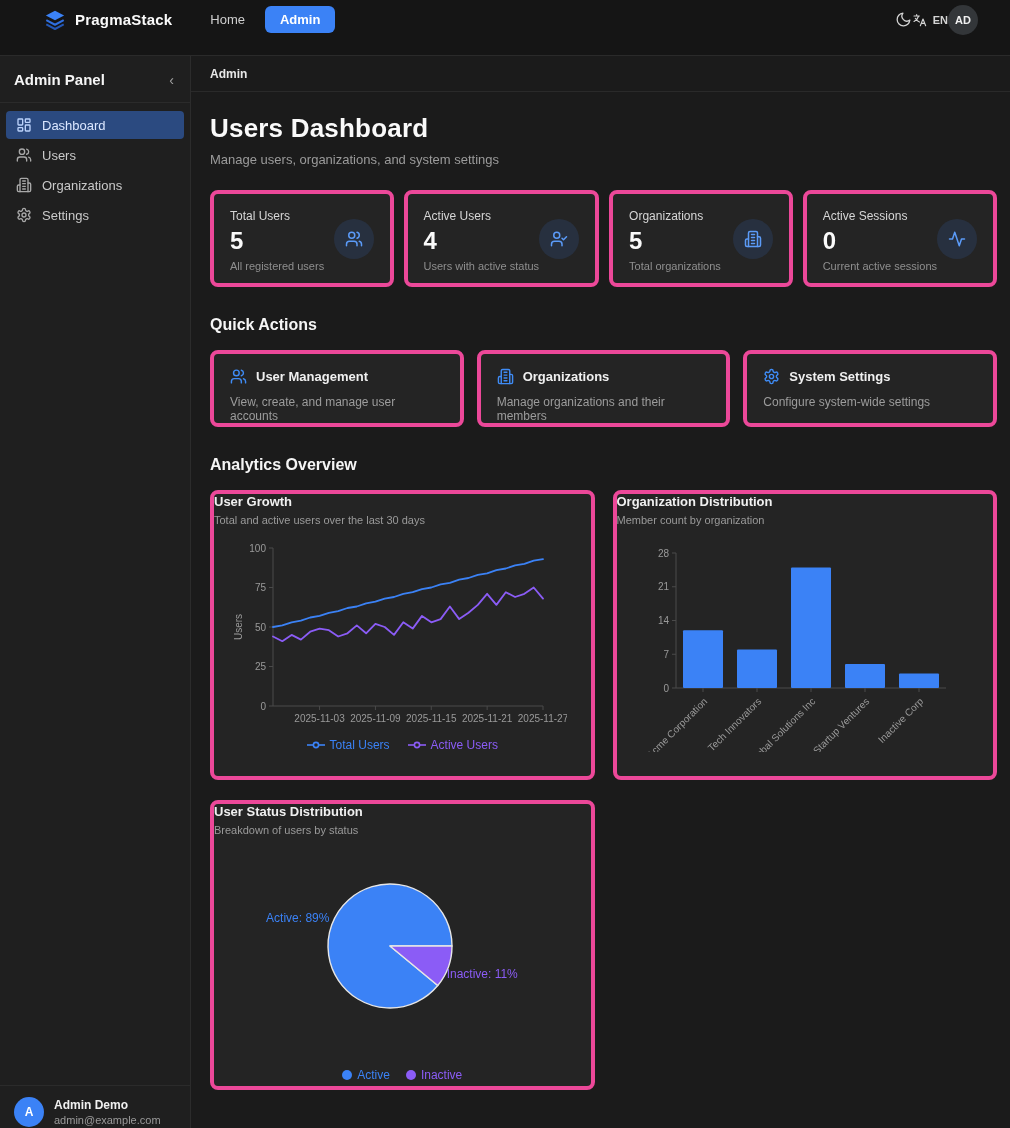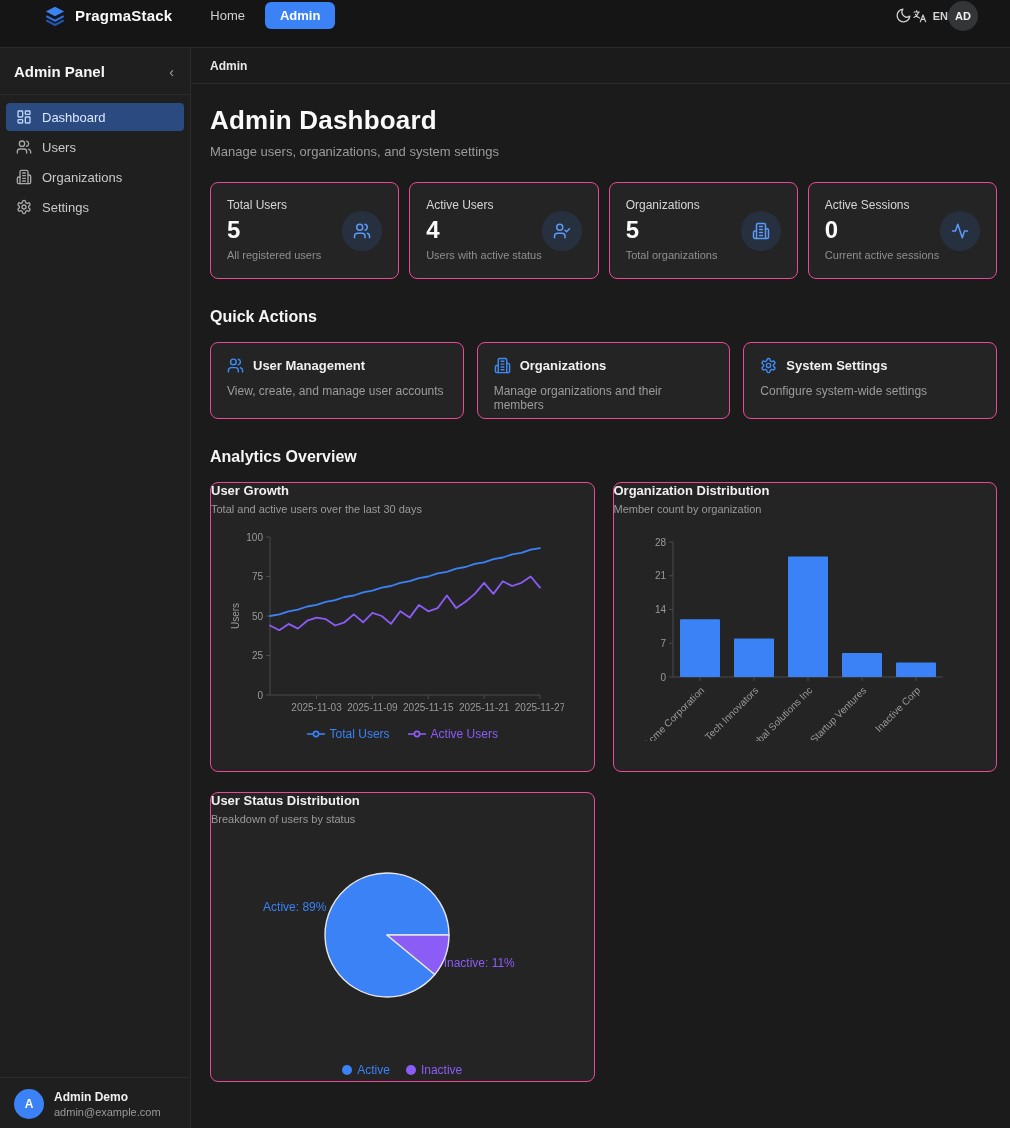--- a/index.html
+++ b/index.html
@@ -5,21 +5,21 @@
   * { margin:0; padding:0; box-sizing:border-box; }
   html,body { width:1010px; height:1128px; overflow:hidden; }
   body {
     font-family:"Liberation Sans", sans-serif;
     background:#1b1b1b; color:#ededed;
   }
   svg { display:block; }
 
   
   .navbar {
-    height:48px; background:#151515; border-bottom:1px solid #2a2a2a;
+    height:56px; background:#151515; border-bottom:1px solid #2a2a2a;
     display:flex; align-items:center; justify-content:space-between;
     padding:0 32px 16px 44px;
   }
   .nav-left { display:flex; align-items:center; }
   .brand { display:flex; align-items:center; gap:9px; cursor:pointer; }
   .brand-name { font-size:15px; font-weight:bold; color:#fafafa; letter-spacing:.2px; }
   .nav-links { display:flex; align-items:center; gap:12px; margin-left:30px; }
   .nav-link { font-size:13px; color:#d0d0d0; text-decoration:none; padding:6px 8px; cursor:pointer; }
   .nav-link.active {
     background:#3b82f6; color:#fff; border-radius:6px; padding:6px 15px; font-weight:bold;
@@ -67,21 +67,21 @@
   .main { flex:1; display:flex; flex-direction:column; min-width:0; }
   .breadcrumb-bar {
     height:36px; border-bottom:1px solid #2a2a2a; display:flex; align-items:center; padding:0 19px;
   }
   .breadcrumb { font-size:12px; font-weight:bold; color:#e8e8e8; text-decoration:none; cursor:pointer; }
   .content { padding:21px 13px 0 19px; }
   .page-title { font-size:26px; font-weight:bold; color:#fafafa; letter-spacing:.2px; }
   .page-subtitle { font-size:13px; color:#9b9b9b; margin-top:8px; }
 
   .card {
-    background:#242424; border:1px solid #ec4899; border-radius:8px;
+    background:#242424; border:4px solid #ec4899; border-radius:8px;
   }
 
   
   .stats-grid { display:grid; grid-template-columns:repeat(4,1fr); gap:10px; margin-top:23px; }
   .stat-card { padding:15px 16px; height:97px; display:flex; justify-content:space-between; }
   .stat-label { font-size:12px; color:#d6d6d6; }
   .stat-value { font-size:24px; font-weight:bold; color:#fafafa; margin-top:4px; }
   .stat-desc { font-size:11px; color:#8f8f8f; margin-top:5px; white-space:nowrap; }
   .stat-icon-wrap {
     width:40px; height:40px; border-radius:50%; background:rgba(59,130,246,.13);
@@ -209,21 +209,21 @@
         <div class="side-user-email">admin@example.com</div>
       </div>
     </div>
   </aside>
 
   <main class="main">
     <div class="breadcrumb-bar">
       <a class="breadcrumb">Admin</a>
     </div>
     <div class="content">
-      <h1 class="page-title">Admin Dashboard</h1>
+      <h1 class="page-title">Users Dashboard</h1>
       <p class="page-subtitle">Manage users, organizations, and system settings</p>
 
       <div class="stats-grid">
         <div class="card stat-card">
           <div>
             <div class="stat-label">Total Users</div>
             <div class="stat-value">5</div>
             <div class="stat-desc">All registered users</div>
           </div>
           <div class="stat-icon-wrap">

